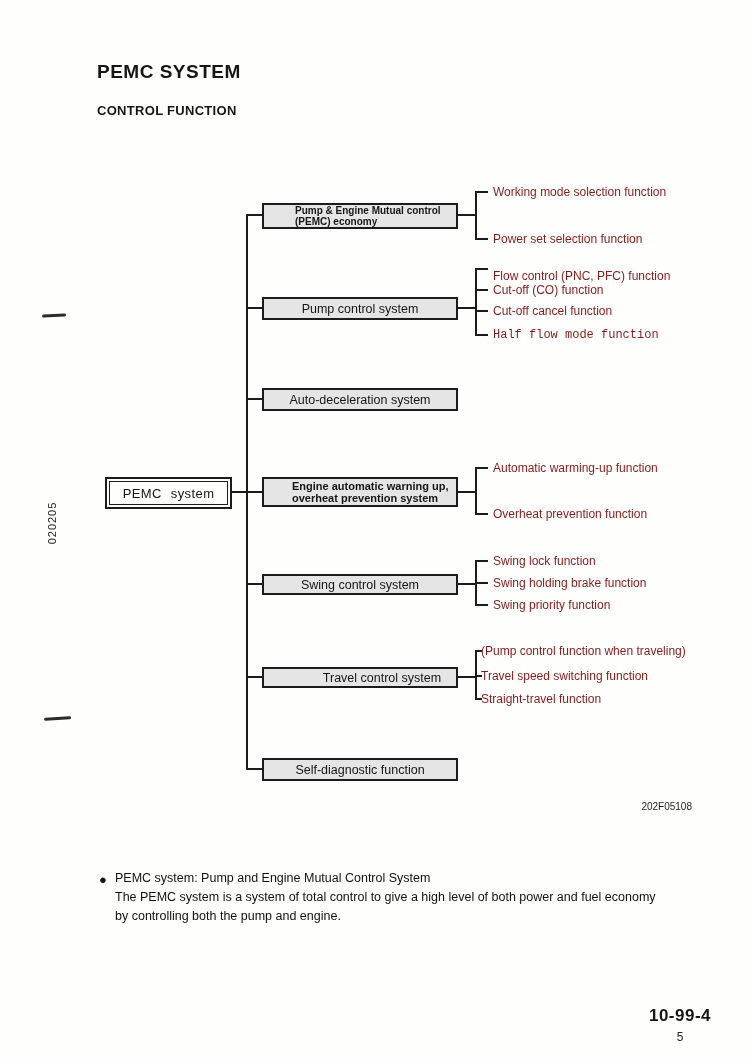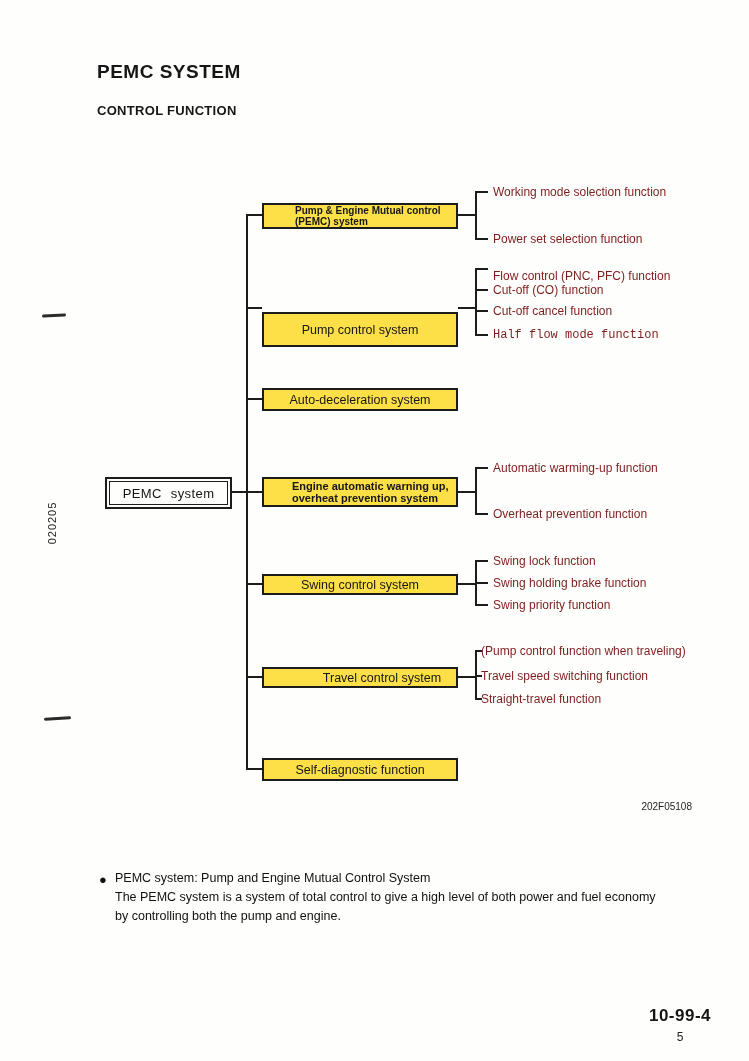--- a/index.html
+++ b/index.html
@@ -13,21 +13,21 @@
   .subtitle { position:absolute; left:97px; top:103px; font-size:13px; font-weight:bold; letter-spacing:.3px; }
 
   
   .hl, .vl { position:absolute; background:#1c1c1c; }
   .hl { height:2px; }
   .vl { width:2px; }
 
   
   .dbox {
     position:absolute; left:262px; width:196px;
-    border:2px solid #1c1c1c; background:#fde047;
+    border:2px solid #1c1c1c; background:#e5e5e5;
     display:flex; flex-direction:column; justify-content:center;
   }
   .dbox.center { align-items:center; text-align:center; }
   .dbox .ln { display:block; }
   .fs12 { font-size:12.5px; }
   .fs10 { font-size:10px; line-height:11.5px; font-weight:bold; }
   .fs105 { font-size:11px; line-height:12.5px; font-weight:bold; }
 
   .root-box {
     position:absolute; left:105px; top:477px; width:127px; height:32px;
@@ -82,23 +82,23 @@
     <div class="hl" style="left:246px; top:214px; width:16px;"></div>
     <div class="hl" style="left:246px; top:307px; width:16px;"></div>
     <div class="hl" style="left:246px; top:398px; width:16px;"></div>
     <div class="hl" style="left:232px; top:491px; width:30px;"></div>
     <div class="hl" style="left:246px; top:583px; width:16px;"></div>
     <div class="hl" style="left:246px; top:676px; width:16px;"></div>
     <div class="hl" style="left:246px; top:768px; width:16px;"></div>
 
     <div class="dbox" style="top:203px; height:26px; padding-left:31px;">
       <span class="ln fs10">Pump &amp; Engine Mutual control</span>
-      <span class="ln fs10">(PEMC) system</span>
+      <span class="ln fs10">(PEMC) economy</span>
     </div>
-    <div class="dbox center" style="top:312px; height:35px;">
+    <div class="dbox center" style="top:297px; height:23px;">
       <span class="ln fs12">Pump control system</span>
     </div>
     <div class="dbox center" style="top:388px; height:23px;">
       <span class="ln fs12">Auto-deceleration system</span>
     </div>
     <div class="dbox" style="top:477px; height:30px; padding-left:28px;">
       <span class="ln fs105">Engine automatic warning up,</span>
       <span class="ln fs105">overheat prevention system</span>
     </div>
     <div class="dbox center" style="top:574px; height:21px;">

